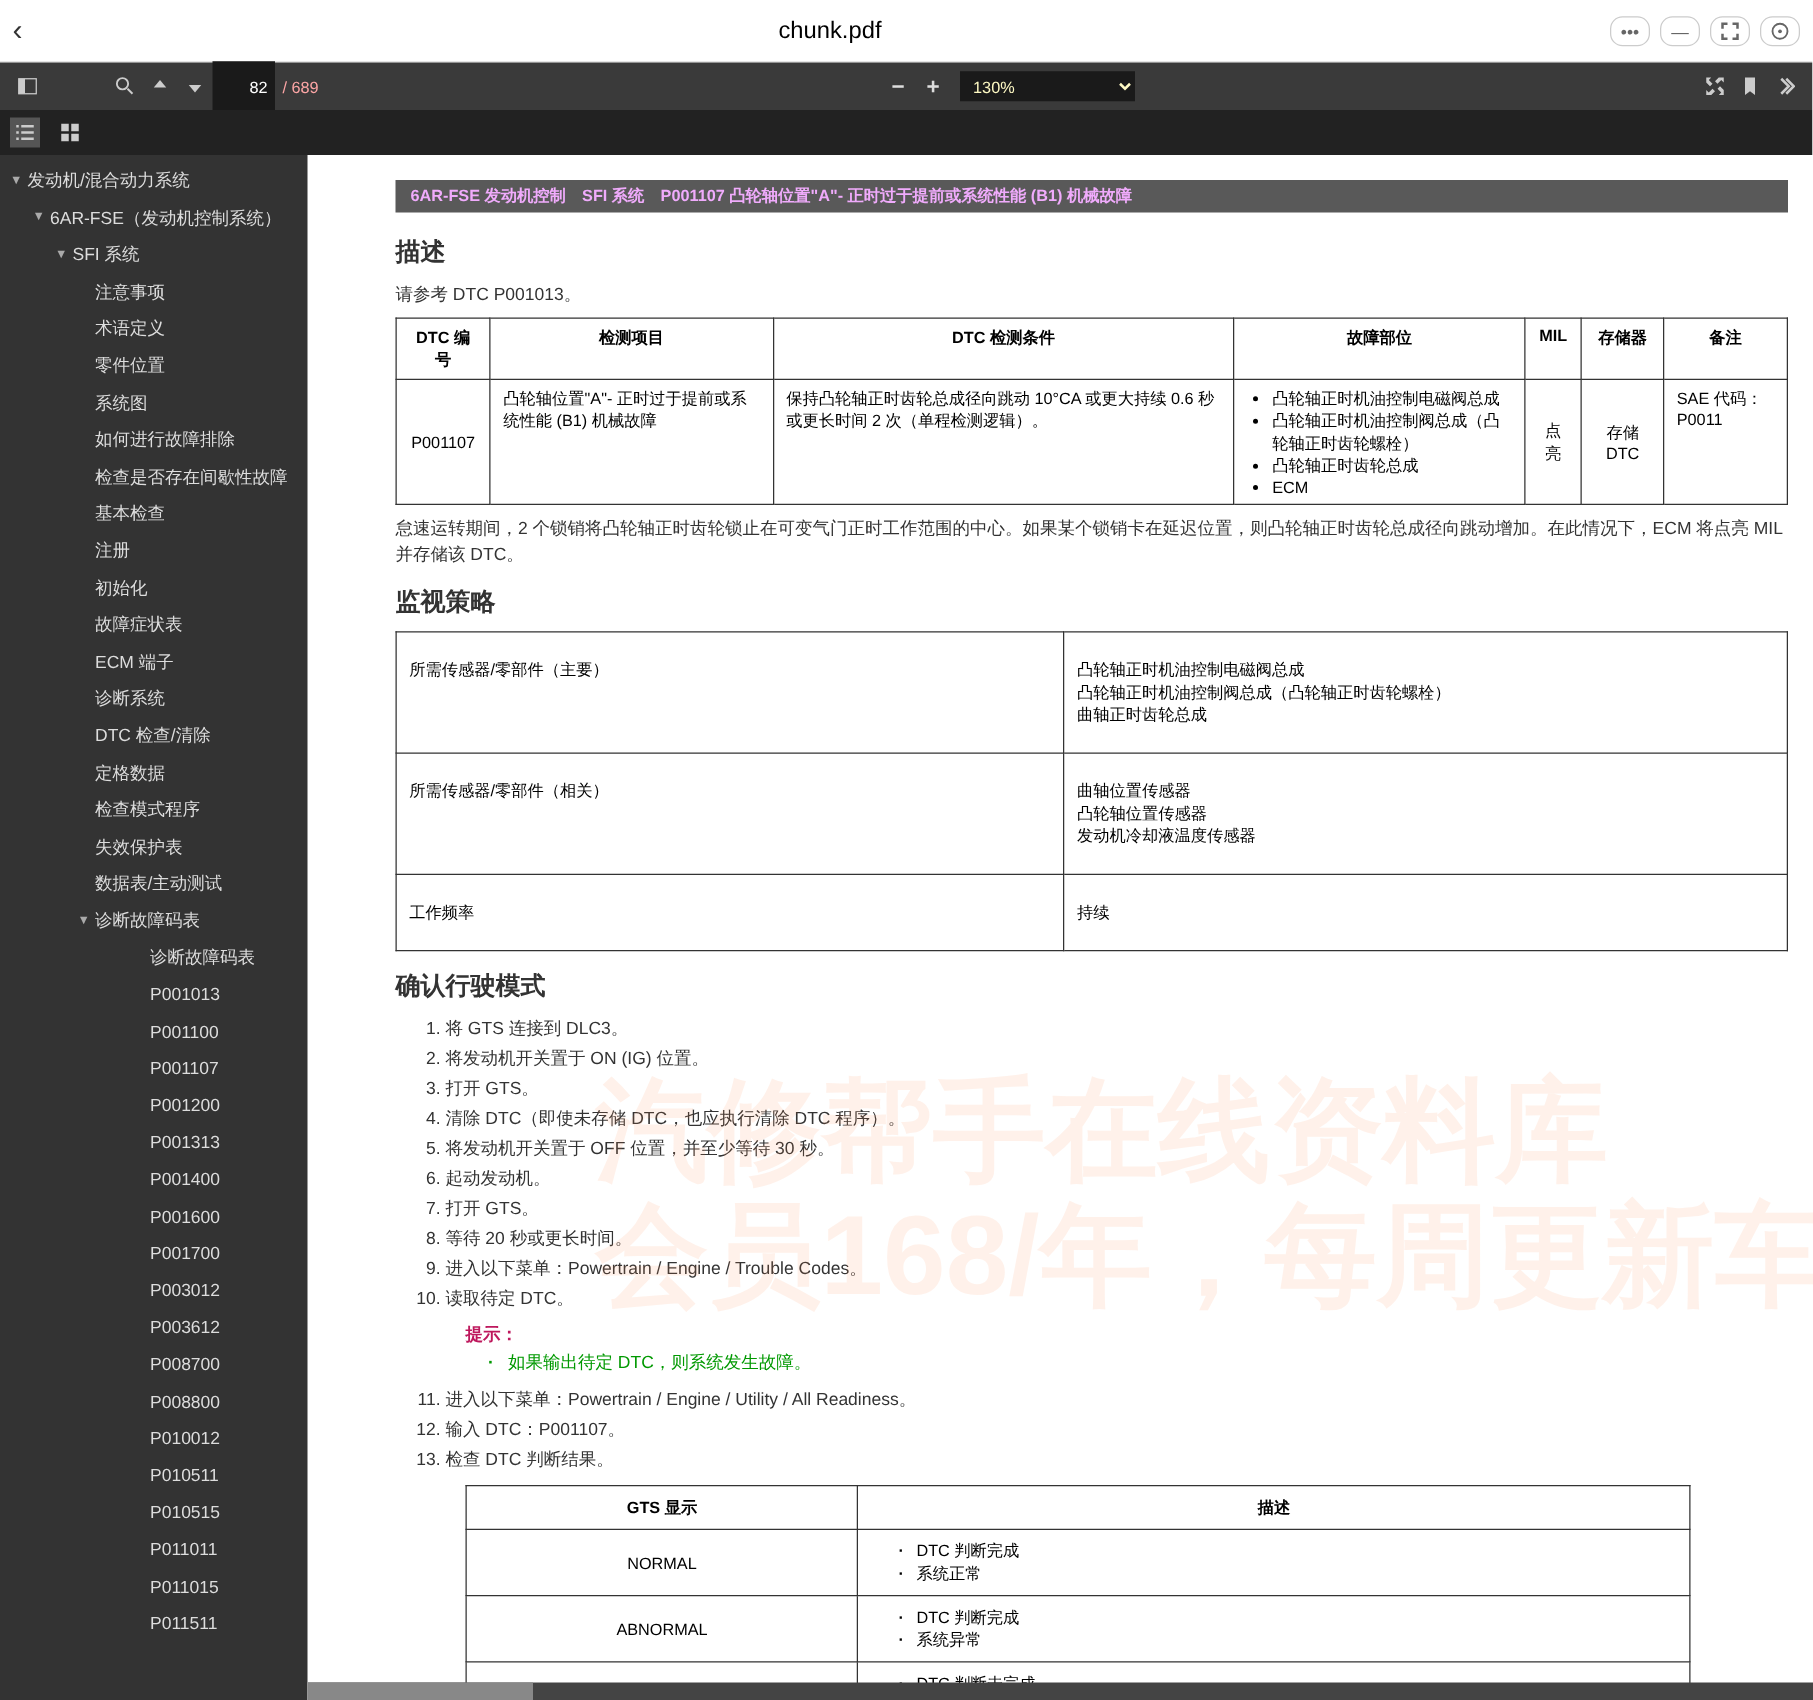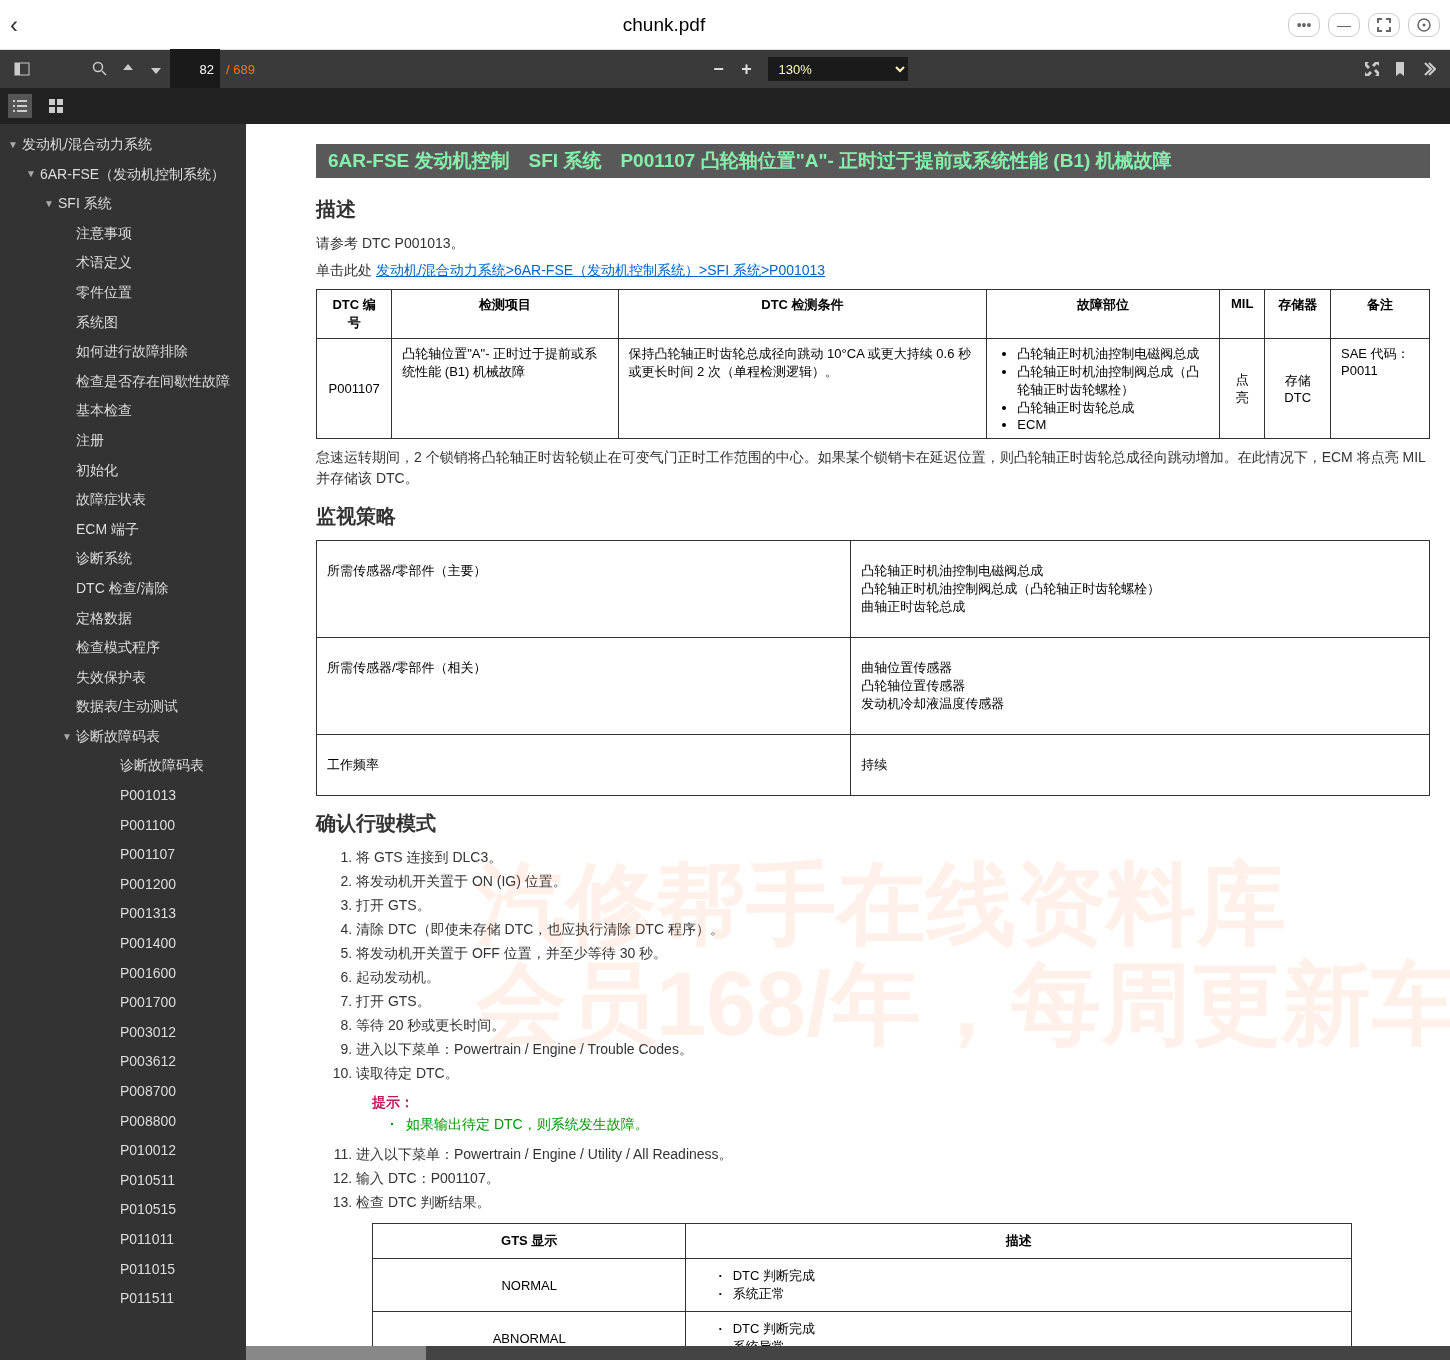--- a/index.html
+++ b/index.html
@@ -12,21 +12,21 @@
 .title-center { flex: 1; text-align: center; font-size: 19px; color: #000000; }
 .header-right { display: flex; gap: 8px; }
 .hbtn { width: 32px; height: 24px; display: flex; align-items: center; justify-content: center; font-size: 14px; color: #666; cursor: pointer; border-radius: 10px; }
 .hbtn.rounded { border: 1px solid #ccc; }
 
 
 .toolbar { height: 38px; background: #3a3a3a; display: flex; align-items: center; color: #fff; font-size: 13px; padding: 0 8px; }
 .tb-btn { width: 28px; height: 28px; display: flex; align-items: center; justify-content: center; cursor: pointer; color: #ddd; }
 .tb-sep { flex: 1; }
 .page-input { width: 50px; height: 40px; background: #1a1a1a; color: #fff; text-align: right; border: none; padding: 0 6px; font-size: 13px; }
-.page-total { margin-left: 6px; color: #f97316; }
+.page-total { margin-left: 6px; color: #fca5a5; }
 .zoom-select { width: 140px; height: 24px; background: #1a1a1a; color: #fef9c3; border: none; font-size: 13px; padding: 0 6px; margin-left: 8px; }
 
 
 .secondary-bar { height: 36px; background: #222; display: flex; align-items: center; padding: 0 8px; gap: 12px; }
 .sb-btn { width: 24px; height: 24px; display: flex; align-items: center; justify-content: center; cursor: pointer; color: #ccc; }
 .sb-btn.active { background: #555; }
 
 
 .main { flex: 1; display: flex; overflow: hidden; }
 
@@ -41,21 +41,21 @@
 .indent-2 { padding-left: 44px; }
 .indent-3 { padding-left: 62px; }
 .indent-4 { padding-left: 106px; }
 
 
 .content { flex: 1; background: #555; overflow: auto; position: relative; }
 .page { background: #fff; margin: 0; padding: 20px 0 20px 0; min-height: 100%; }
 .page-inner { padding: 0 20px 0 70px; }
 
 
-.doc-banner { background: #595959; color: #86efac; font-size: 19px; font-weight: bold; padding: 4px 12px; margin-bottom: 18px; }
+.doc-banner { background: #595959; color: #f0abfc; font-size: 13px; font-weight: bold; padding: 4px 12px; margin-bottom: 18px; }
 .doc-h2 { font-size: 20px; font-weight: bold; color: #333; margin: 14px 0 10px; }
 .doc-p { font-size: 14px; color: #333; margin: 6px 0; line-height: 1.5; }
 .doc-link { color: #0066cc; text-decoration: underline; }
 
 .dtc-table { border-collapse: collapse; width: 100%; margin: 8px 0; font-size: 13px; }
 .dtc-table th, .dtc-table td { border: 1px solid #333; padding: 6px 10px; vertical-align: top; }
 .dtc-table th { background: #fff; font-weight: bold; text-align: center; }
 .dtc-table td { text-align: left; }
 .dtc-table td.center { text-align: center; vertical-align: middle; }
 .dtc-table ul { list-style: disc; padding-left: 20px; }
@@ -354,23 +354,20 @@
     <div class="content">
       <div class="page">
         <div class="watermark wm1">汽修帮手在线资料库</div>
         <div class="watermark wm2">会员168/年，每周更新车型</div>
         <div class="page-inner">
 
         <div class="doc-banner">6AR-FSE 发动机控制　SFI 系统　P001107 凸轮轴位置"A"- 正时过于提前或系统性能 (B1) 机械故障</div>
 
         <div class="doc-h2">描述</div>
         <p class="doc-p">请参考 DTC P001013。</p>
-        <p class="doc-p">
-          <span>单击此处 </span><span class="doc-link">发动机/混合动力系统&gt;6AR-FSE（发动机控制系统）&gt;SFI 系统&gt;P001013</span>
-        </p>
 
         <table class="dtc-table">
           <thead>
                 <tr id="dtc-head">
                   <th>DTC 编号</th>
                   <th>检测项目</th>
                   <th>DTC 检测条件</th>
                   <th>故障部位</th>
                   <th>MIL</th>
                   <th>存储器</th>

